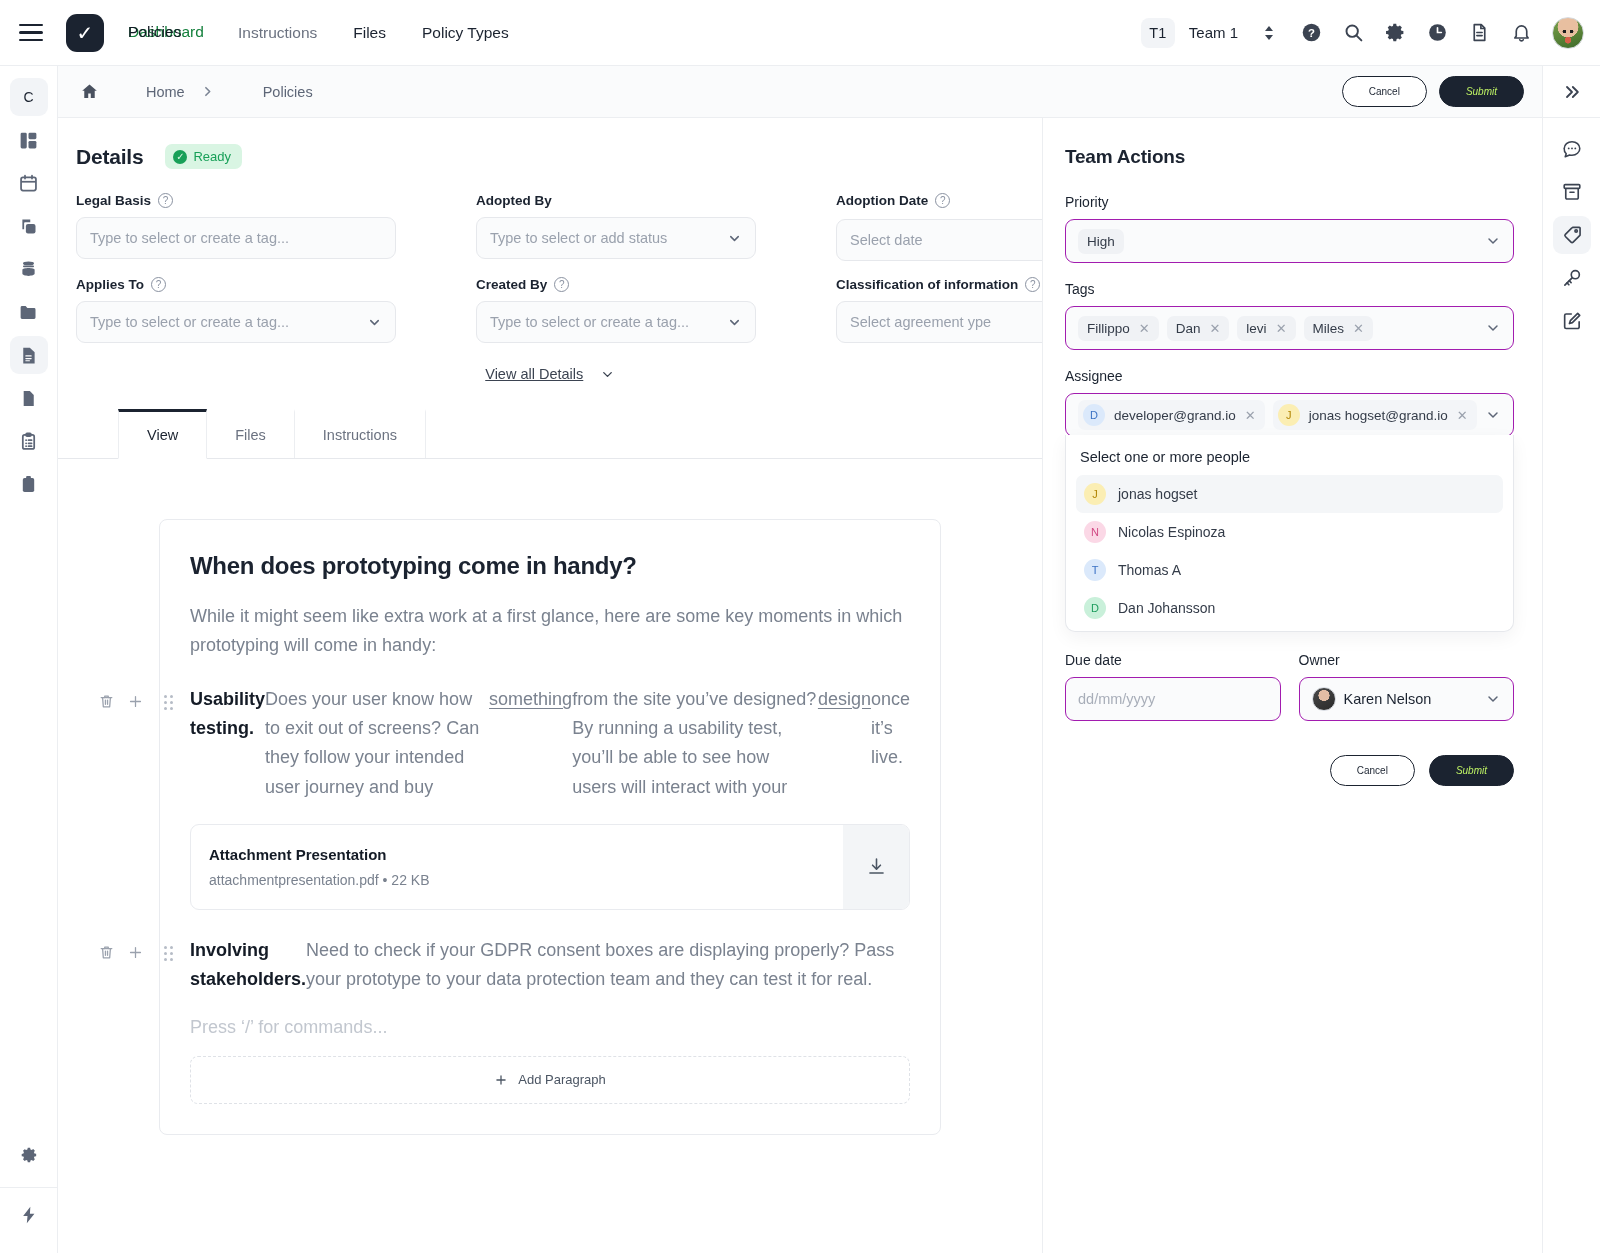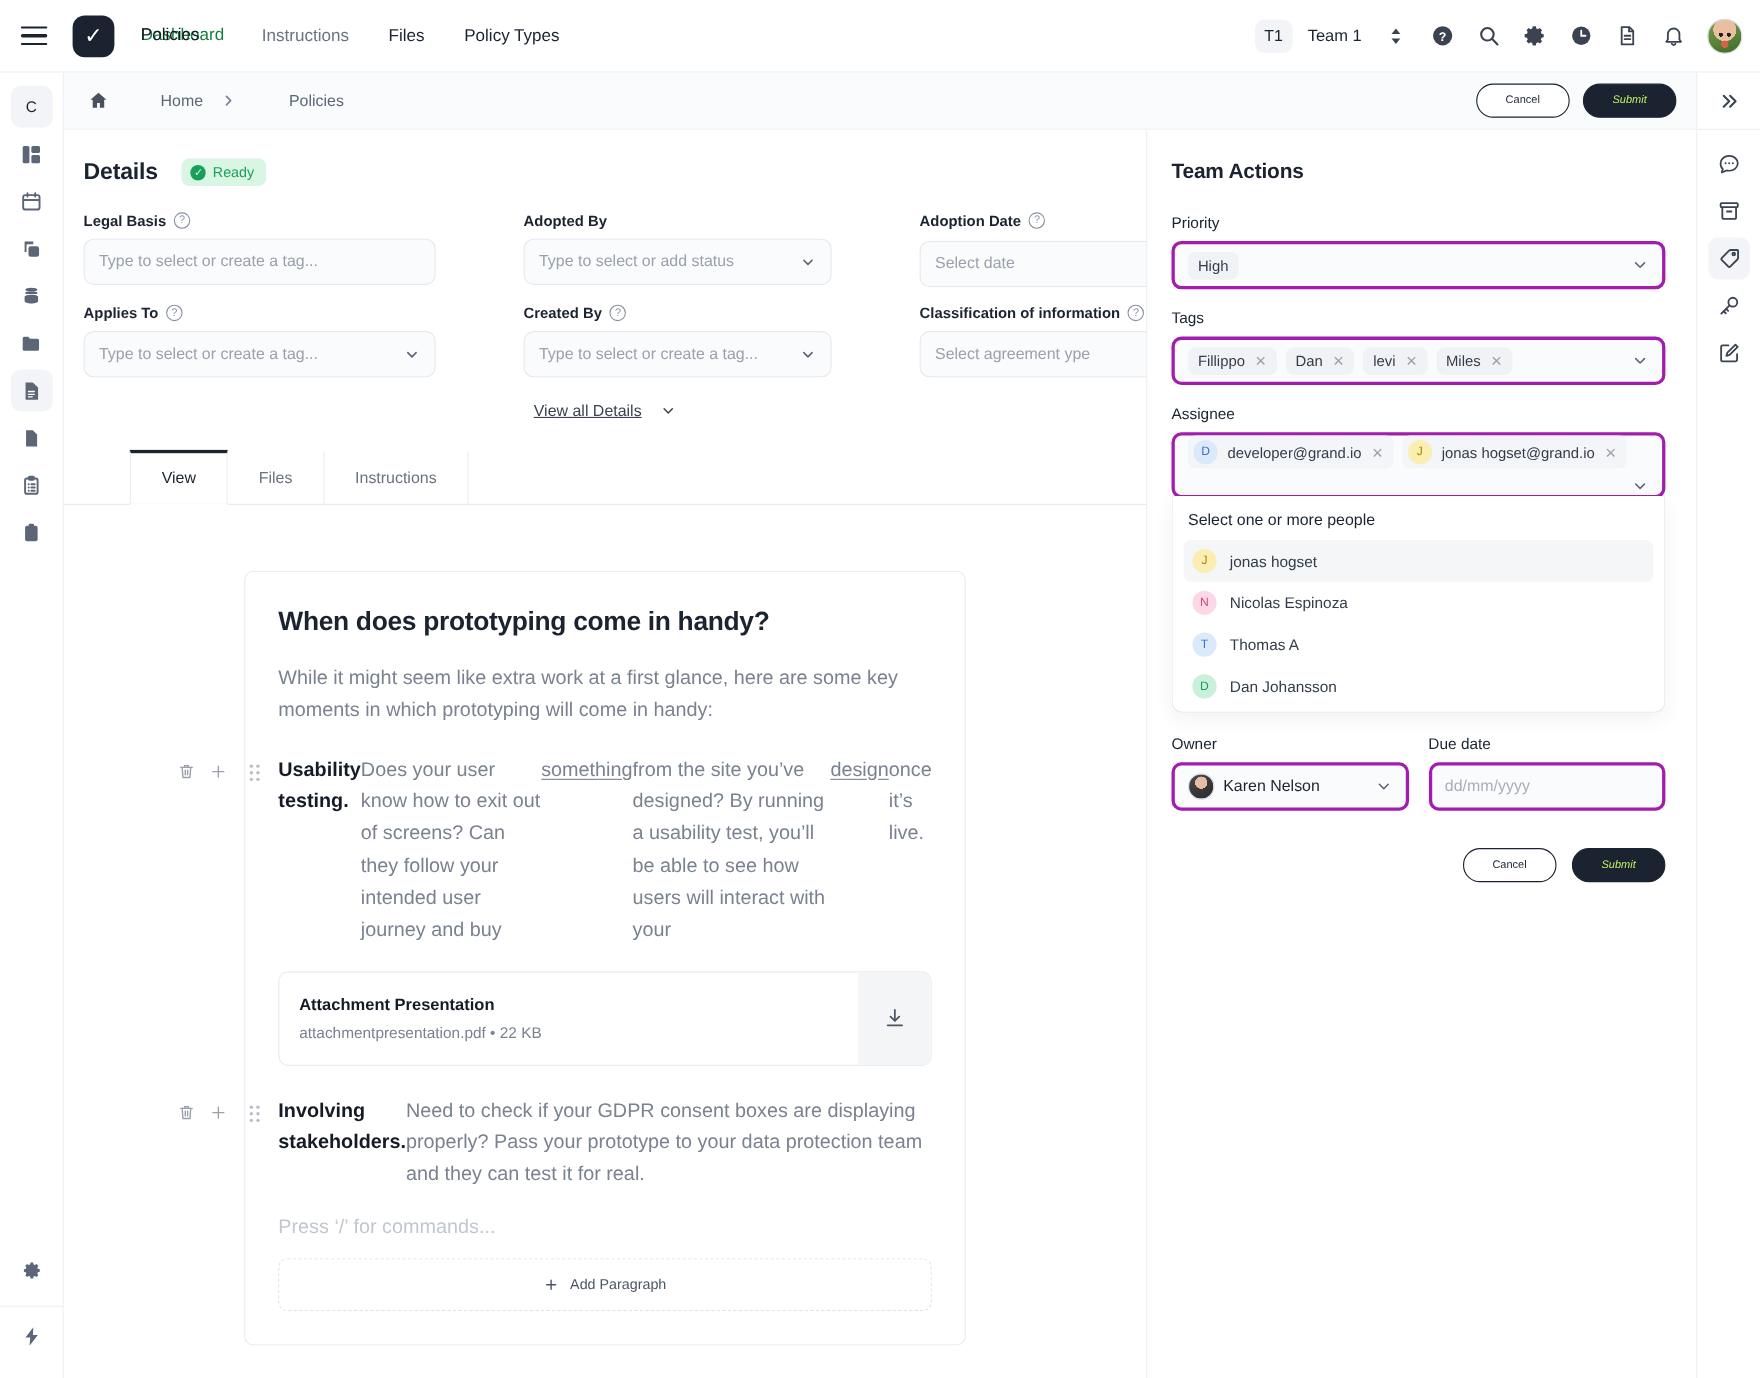--- a/index.html
+++ b/index.html
@@ -114,21 +114,21 @@
   .viewall span { font-size:14.5px; color:#3b4351; text-decoration:underline; cursor:pointer; }
   .viewall .chev { display:inline-flex; margin-left:12px; vertical-align:-3px; color:#3b4351; }
 
   .tabs { display:flex; border-bottom:1px solid #e6e8ec; margin-top:26px; padding-left:60px; }
   .tab { padding:15px 28px; font-size:14.5px; color:#6b7280; cursor:pointer; border-top:3px solid transparent; border-right:1px solid #eceef1; }
   .tab:first-child { border-left:1px solid #eceef1; }
   .tab.active { color:#1b2330; border-top-color:#1b2330; border-bottom:1px solid #fff; margin-bottom:-1px; }
 
   .doccanvas { padding:60px 0 0 0; display:flex; justify-content:center; }
   .docpaper {
-    width:656px; border:1px solid #e9ebef; border-radius:8px; background:#fff;
+    width:782px; border:1px solid #e9ebef; border-radius:8px; background:#fff;
     padding:32px 30px 30px 30px; position:relative;
   }
   .doc h2 { font-size:24px; letter-spacing:-0.3px; margin-bottom:22px; }
   .doc p.lead { font-size:18px; line-height:1.63; color:#7a828f; margin-bottom:24px; }
   .block { position:relative; }
   .blocktools { position:absolute; left:-92px; top:8px; display:flex; gap:12px; color:#9aa1ad; }
   .blocktools .t { cursor:pointer; display:flex; }
   .grip { position:absolute; left:-26px; top:10px; width:10px; color:#b6bcc6; display:grid; grid-template-columns:3px 3px; gap:3px; cursor:grab; }
   .grip i { width:3px; height:3px; background:#b6bcc6; border-radius:50%; display:block; }
   .doc p.body { font-size:18px; line-height:1.63; color:#7a828f; }
@@ -153,21 +153,21 @@
 
   
   .rightpanel {
     width:500px; min-width:500px; border-left:1px solid #eceef1;
     padding:28px 28px 0 22px; background:#fff; position:relative;
   }
   .rightpanel h2 { font-size:19px; margin-bottom:26px; letter-spacing:-0.2px; }
   .rlabel { font-size:14px; color:#1b2330; margin-bottom:9px; }
   .rfield { margin-bottom:18px; }
   .rbox {
-    min-height:44px; border:3px solid #a21caf; background:#fafbfc; border-radius:9px;
+    min-height:44px; border:1px solid #a21caf; background:#fafbfc; border-radius:9px;
     display:flex; align-items:center; padding:0 12px; gap:8px; flex-wrap:wrap;
   }
   .chip { background:#f0f2f5; border-radius:7px; padding:5px 9px; font-size:13.5px; color:#343c49; display:inline-flex; align-items:center; gap:9px; }
   .chip .x { color:#9aa1ad; font-size:13px; cursor:pointer; }
   .chip.plain { background:#f0f2f5; }
   .chip.person { background:#f3f5f8; padding:4px 9px 4px 5px; }
   .av { width:22px; height:22px; border-radius:50%; font-size:11px; display:inline-flex; align-items:center; justify-content:center; }
   .av.blue { background:#dbe9fb; color:#3b72c4; }
   .av.yellow { background:#fbeeb3; color:#b08400; }
   .av.pink { background:#fbd8e6; color:#d14a84; }
@@ -653,37 +653,37 @@
               </div>
               <div class="ddrow">
                 <span class="av green">D</span>
                 <span>Dan Johansson</span>
               </div>
             </div>
           </div>
 
           <div class="tworow">
             <div class="rfield">
+              <div class="rlabel">Due date</div>
+              <div class="rbox input">
+                <span>dd/mm/yyyy</span>
+              </div>
+            </div>
+            <div class="rfield">
               <div class="rlabel">Owner</div>
               <div class="rbox">
                 <span class="ownerav"></span>
                 <span style="font-size:14.5px;color:#1b2330">Karen Nelson</span>
                 <span class="chev">
                     <svg width="16" height="16" viewBox="0 0 24 24" fill="none" stroke="#5d6677" stroke-width="2.2" stroke-linecap="round" stroke-linejoin="round">
                       <path d="M6 9l6 6 6-6"></path>
                     </svg>
                   </span>
               </div>
             </div>
-            <div class="rfield">
-              <div class="rlabel">Due date</div>
-              <div class="rbox input">
-                <span>dd/mm/yyyy</span>
-              </div>
-            </div>
           </div>
 
           <div class="rbtns">
             <button class="btn">Cancel</button>
             <button class="btn primary">Submit</button>
           </div>
         </div>
       </div>
     </div>
 

